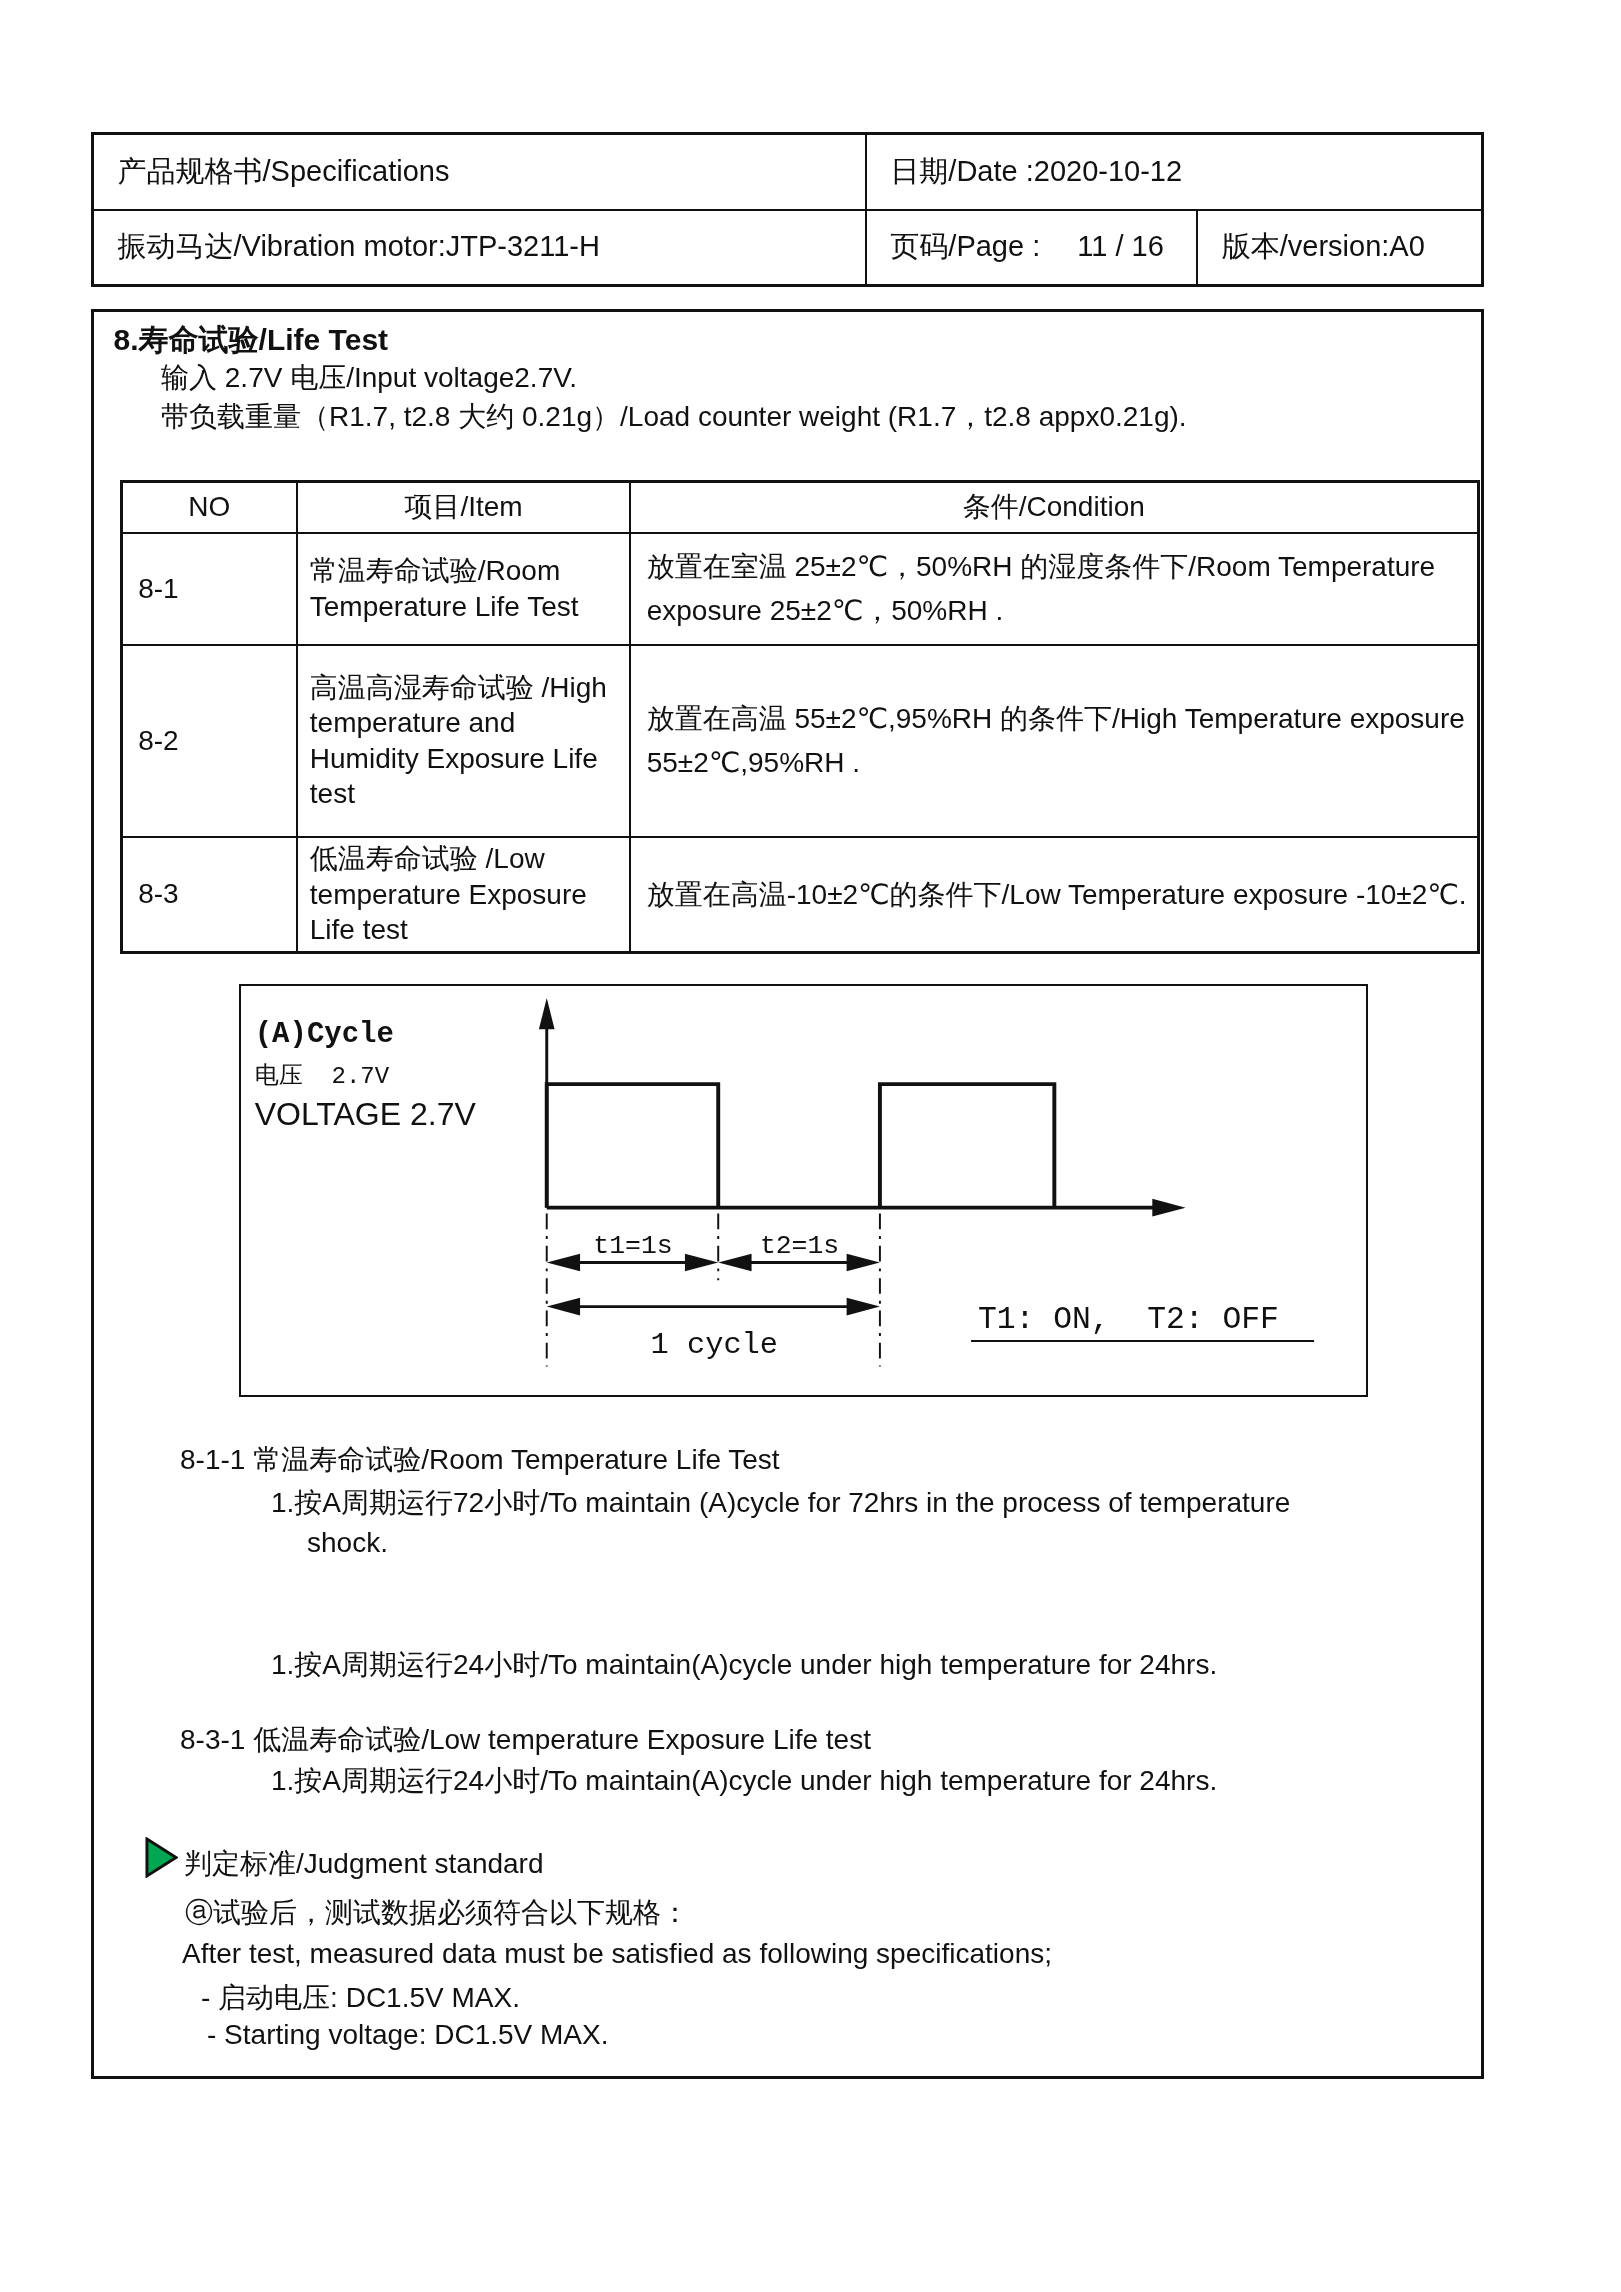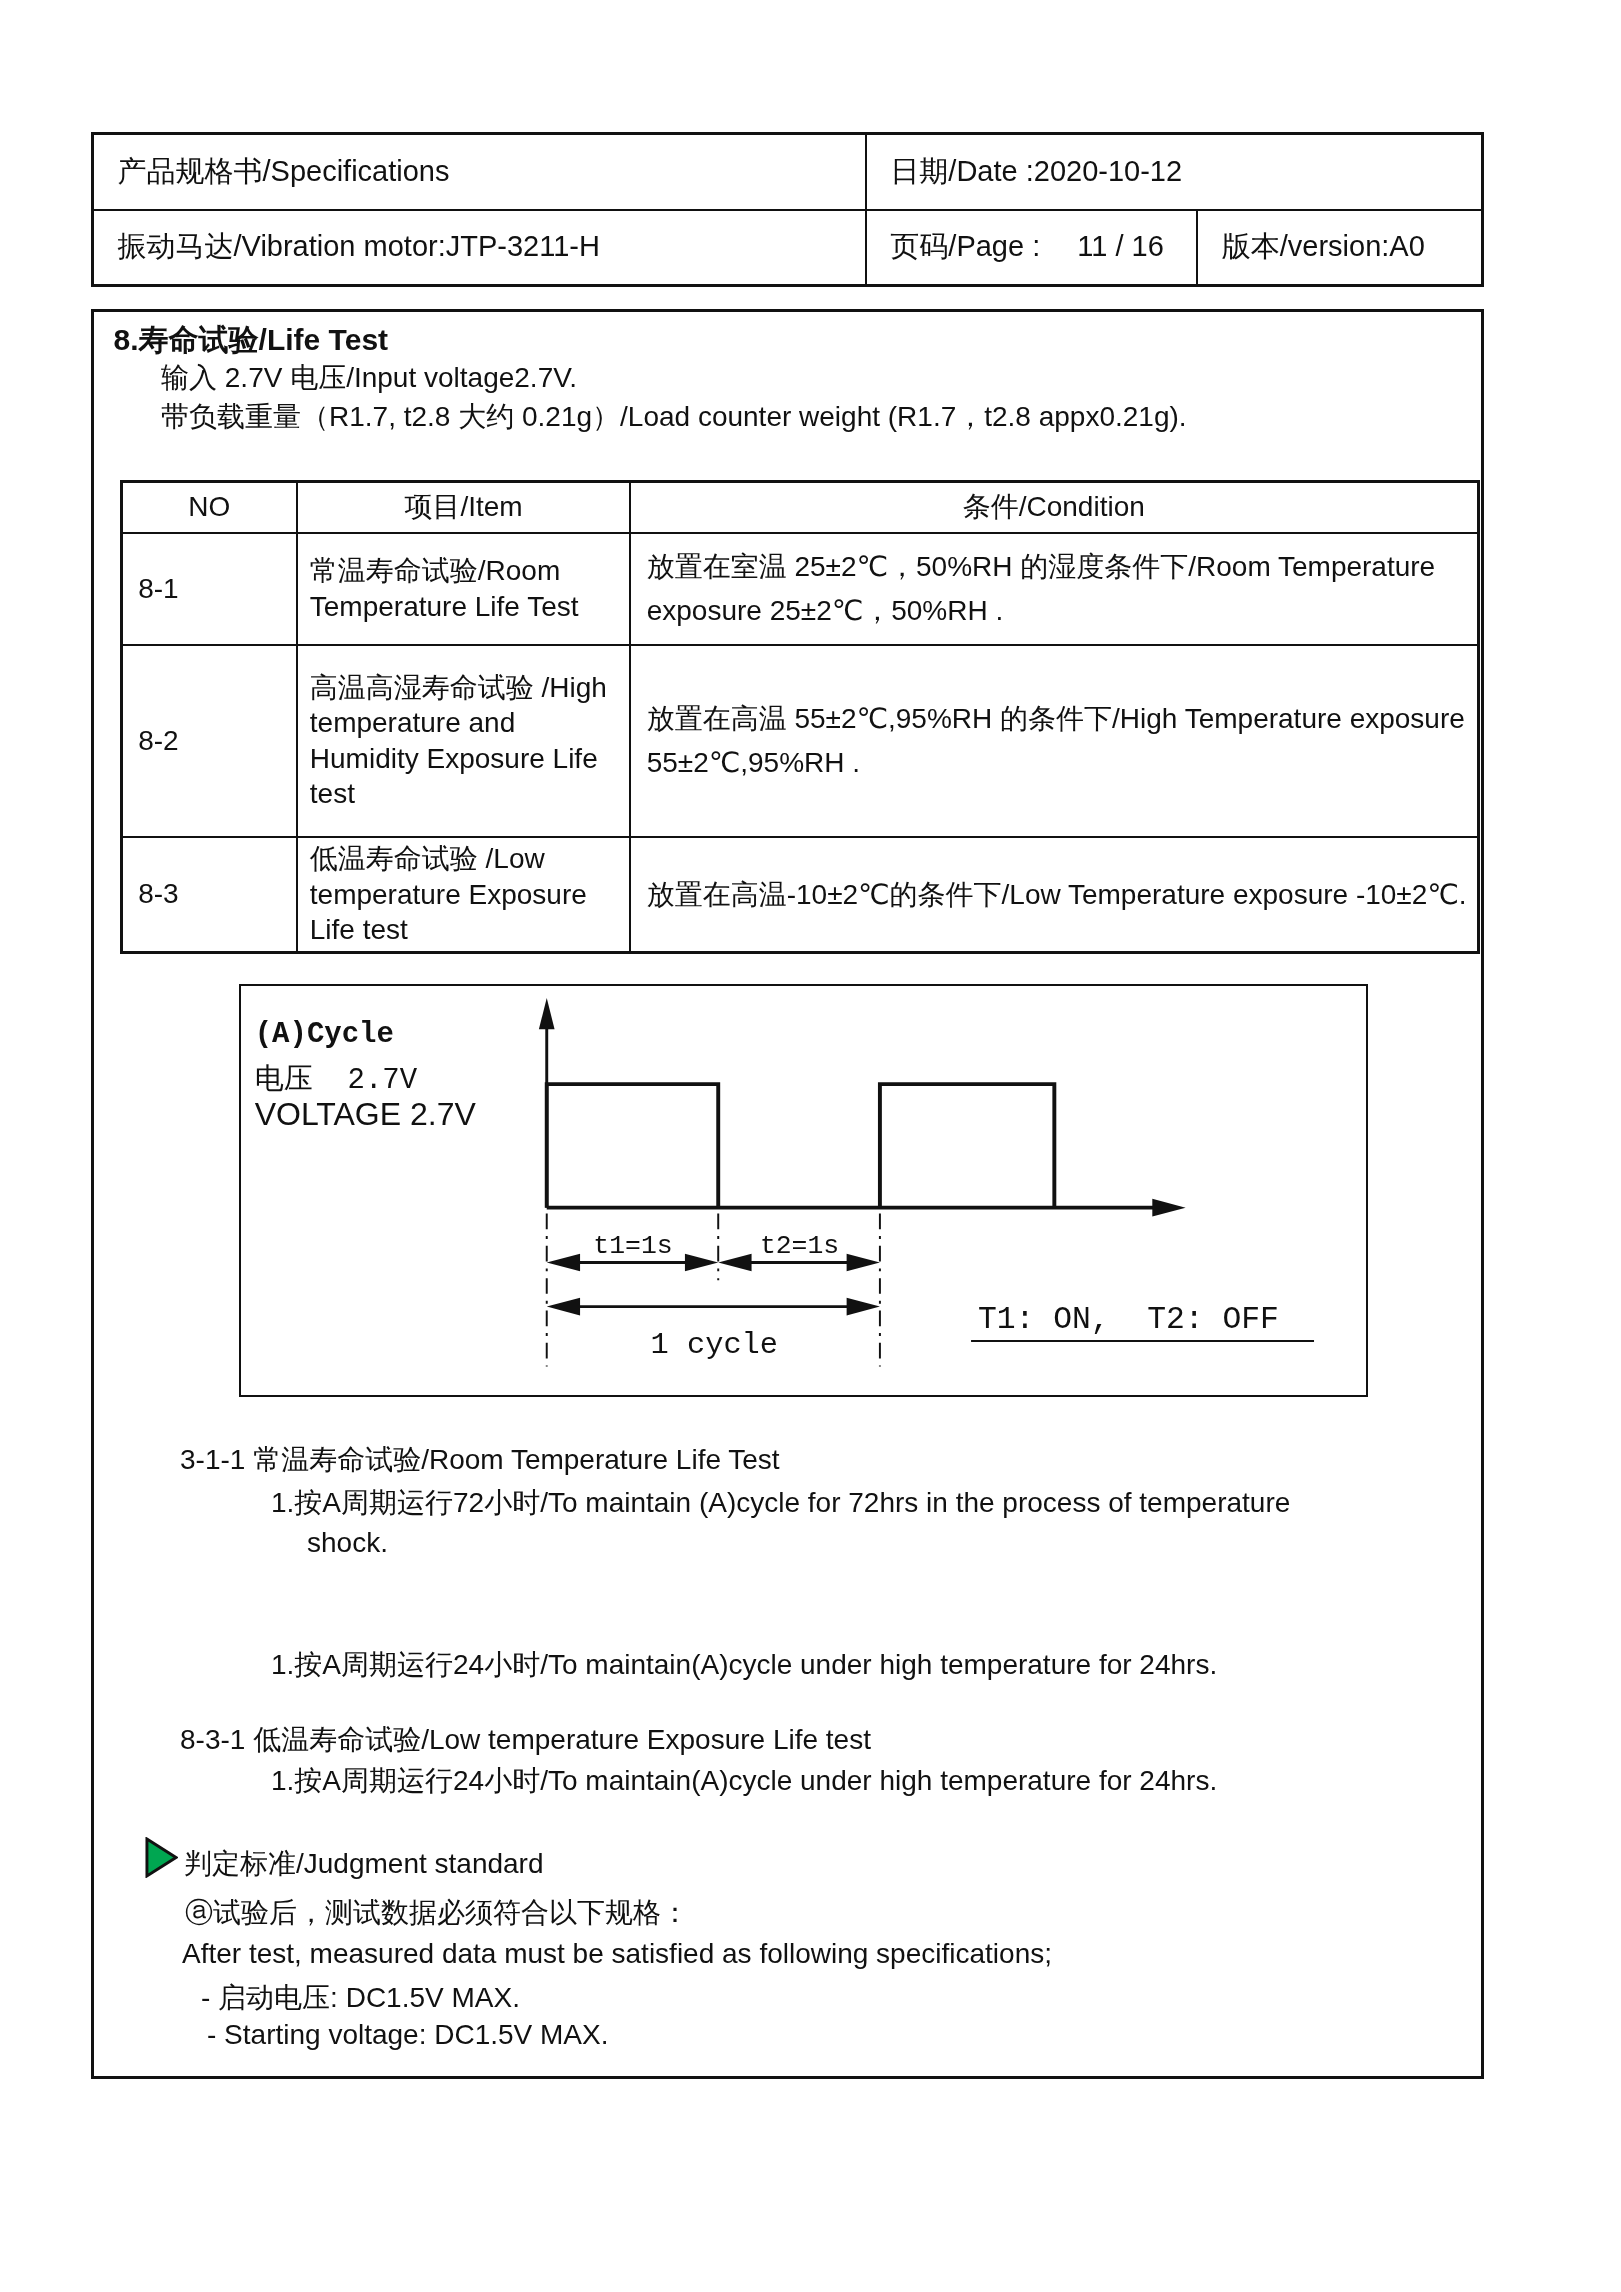--- a/index.html
+++ b/index.html
@@ -108,21 +108,21 @@
       <tr class="r3">
         <td class="c-no">8-3</td>
         <td class="c-item">低温寿命试验  /Low temperature Exposure Life test</td>
         <td class="c-cond">放置在高温-10±2℃的条件下/Low Temperature exposure -10±2℃.</td>
       </tr>
     </tbody>
       </table>
 
     <div class="diagram-box">
       <div class="diag-label mono" style="top:32px; font-size:29px;font-weight:bold;">(A)Cycle</div>
-      <div class="diag-label mono" style="top:73px; font-size:29px;">电压  2.7V</div>
+      <div class="diag-label mono" style="top:73px; font-size:24px;">电压  2.7V</div>
       <div class="diag-label" style="top:110px; font-size:32px;">VOLTAGE 2.7V</div>
 
       <svg class="wave-svg" viewBox="0 0 1146 415" xmlns="http://www.w3.org/2000/svg">
 
         <line x1="312" y1="32" x2="312" y2="226" stroke="#111" stroke-width="3"></line>
         <polygon points="312,12 304,44 320,44" fill="#111"></polygon>
 
         <line x1="312" y1="226" x2="948" y2="226" stroke="#111" stroke-width="4"></line>
         <polygon points="964,226 930,217 930,235" fill="#111"></polygon>
 
@@ -145,21 +145,21 @@
         <polygon points="652,327 618,318 618,336" fill="#111"></polygon>
 
         <text x="400" y="272" text-anchor="middle" font-size="27" style="white-space:pre" class="mono" fill="#111">t1=1s</text>
         <text x="570" y="272" text-anchor="middle" font-size="27" style="white-space:pre" class="mono" fill="#111">t2=1s</text>
         <text x="483" y="374" text-anchor="middle" font-size="31" style="white-space:pre" class="mono" fill="#111">1 cycle</text>
         <text x="752" y="349" font-size="32" style="white-space:pre" class="mono" fill="#111">T1: ON,  T2: OFF</text>
         <line x1="745" y1="362" x2="1095" y2="362" stroke="#111" stroke-width="2"></line>
       </svg>
     </div>
 
-    <div class="abs sub-title" style="left:86px;  top:1129px;">3-1-1  常温寿命试验/Room Temperature Life Test</div>
+    <div class="abs sub-title" style="left:86px;  top:1129px;">8-1-1  常温寿命试验/Room Temperature Life Test</div>
     <div class="abs sub-line" style="left:177px; top:1172px;">1.按A周期运行72小时/To maintain (A)cycle for 72hrs in the process of temperature</div>
     <div class="abs sub-line" style="left:213px; top:1215px;">shock.</div>
 
     <div class="abs sub-line" style="left:177px; top:1334px;">1.按A周期运行24小时/To maintain(A)cycle under high temperature for 24hrs.</div>
 
     <div class="abs sub-title" style="left:86px;  top:1409px;">8-3-1  低温寿命试验/Low temperature Exposure Life test</div>
     <div class="abs sub-line" style="left:177px; top:1450px;">1.按A周期运行24小时/To maintain(A)cycle under high temperature for 24hrs.</div>
 
     <svg class="abs judge-marker" style="left:51px; top:1525px;" viewBox="0 0 34 42">
       <polygon points="2,2 32,21 2,40" fill="#00A651" stroke="#111" stroke-width="3"></polygon>

